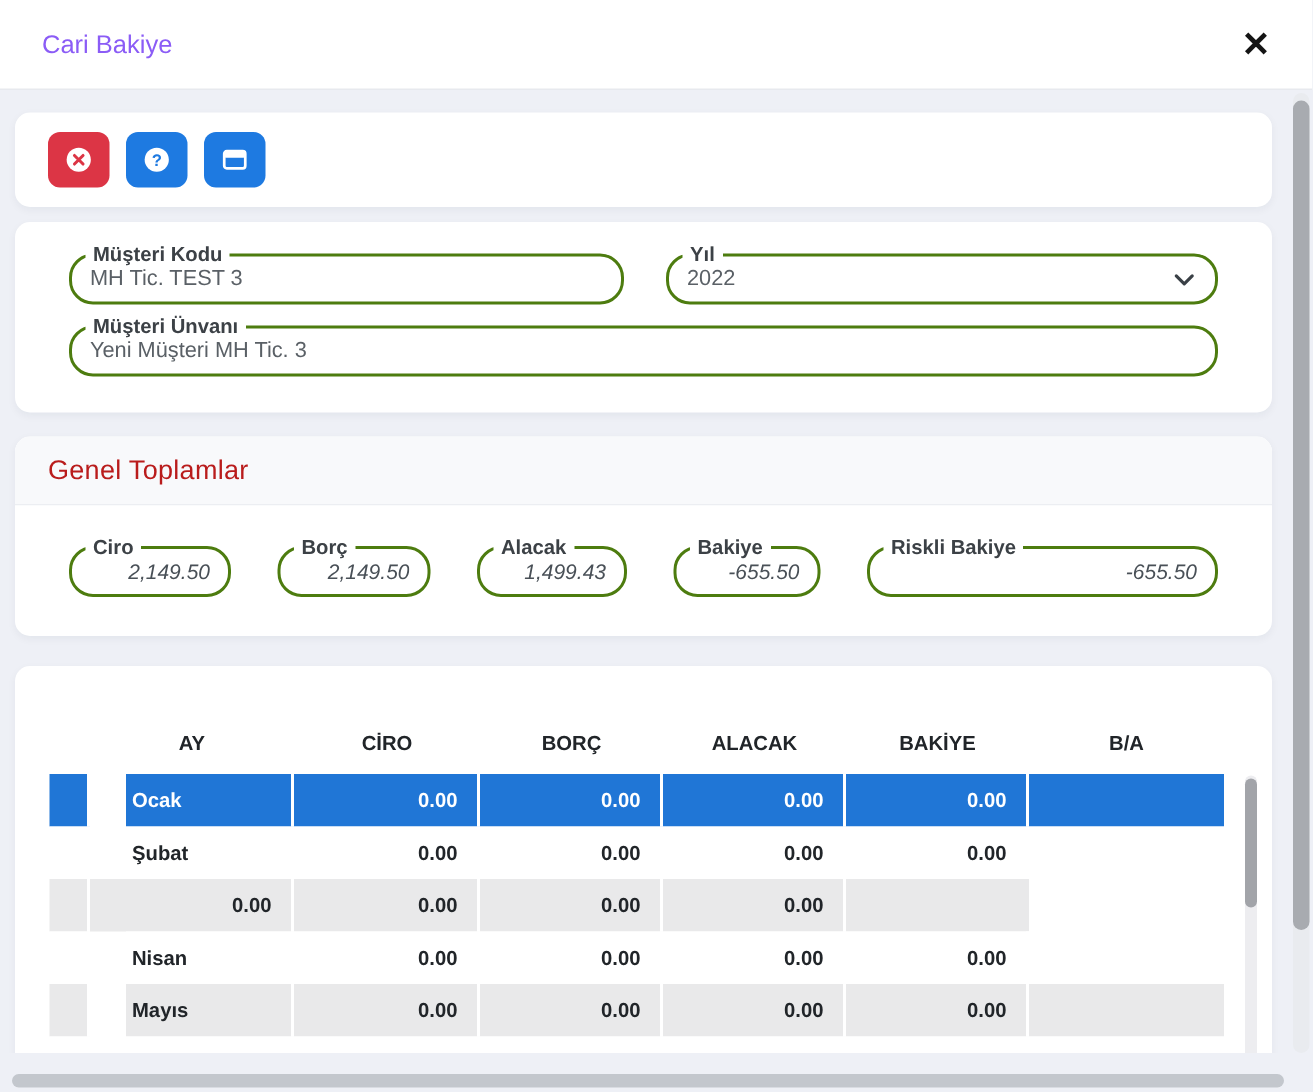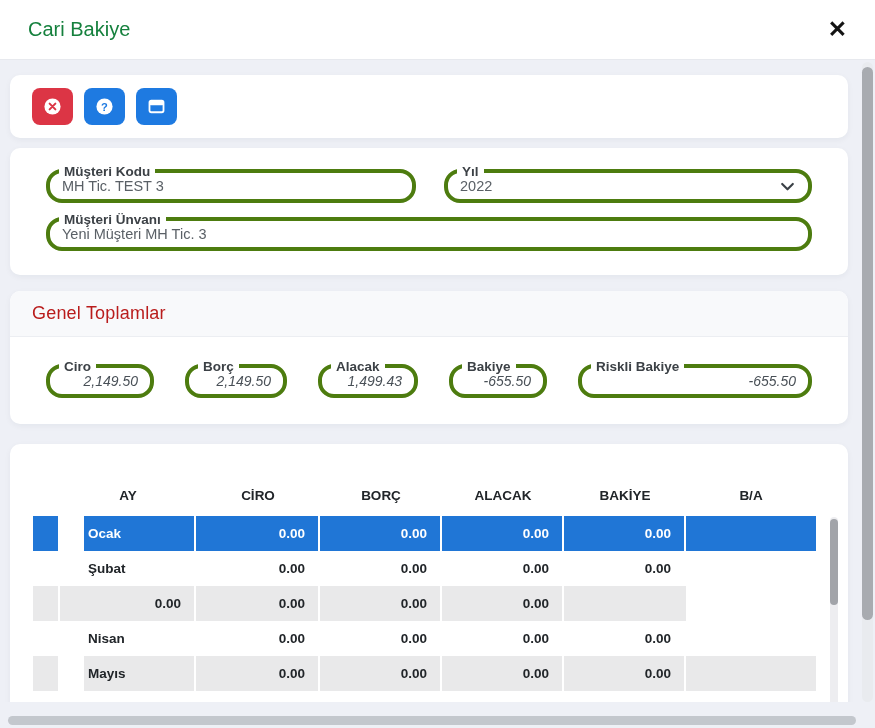--- a/index.html
+++ b/index.html
@@ -9,21 +9,21 @@
     background:#eef0f6;position:relative;
     -webkit-font-smoothing:antialiased;
   }
   
   .modal-header{
     position:absolute;top:0;left:0;right:0;height:60px;background:#fff;
     display:flex;align-items:center;justify-content:space-between;
     padding:0 22px 0 28px;box-sizing:border-box;
     border-bottom:1px solid #e7e9ee;
   }
-  .modal-title{font-size:20px;font-weight:500;color:#15803d;margin:0;}
+  .modal-title{font-size:17px;font-weight:500;color:#8b5cf6;margin:0;}
   .close-btn{
     background:none;border:none;cursor:pointer;padding:2px 6px;
     font-size:23px;font-weight:700;color:#141414;line-height:1;
   }
   
   .modal-body{
     position:absolute;top:60px;left:0;right:0;bottom:26px;
     overflow:hidden;padding:15px 27px 0 10px;box-sizing:border-box;
   }
   .card{
@@ -37,21 +37,21 @@
     width:41px;height:37px;border:none;border-radius:8px;cursor:pointer;
     display:flex;align-items:center;justify-content:center;padding:0;
   }
   .tb-btn.danger{background:#dc3545;}
   .tb-btn.primary{background:#1e7ae1;}
   
   .form-card{padding:21px 36px 24px 36px;margin-bottom:16px;}
   .form-row{display:flex;gap:28px;}
   .form-row + .form-row{margin-top:14px;}
   .field{
-    position:relative;border:4px solid #4d7c0f;border-radius:16px;
+    position:relative;border:2px solid #4d7c0f;border-radius:16px;
     height:34px;box-sizing:border-box;display:flex;align-items:center;
     padding:0 12px;background:#fff;
   }
   .field .f-label{
     position:absolute;top:-9px;left:9px;background:#fff;padding:0 5px;
     font-size:13.5px;font-weight:700;color:#3c4146;white-space:nowrap;line-height:1.2;
   }
   .field .f-value{font-size:14.5px;color:#5a6066;flex:1;white-space:nowrap;overflow:hidden;}
   .w-a{width:370px;}
   .w-b{flex:1;}

